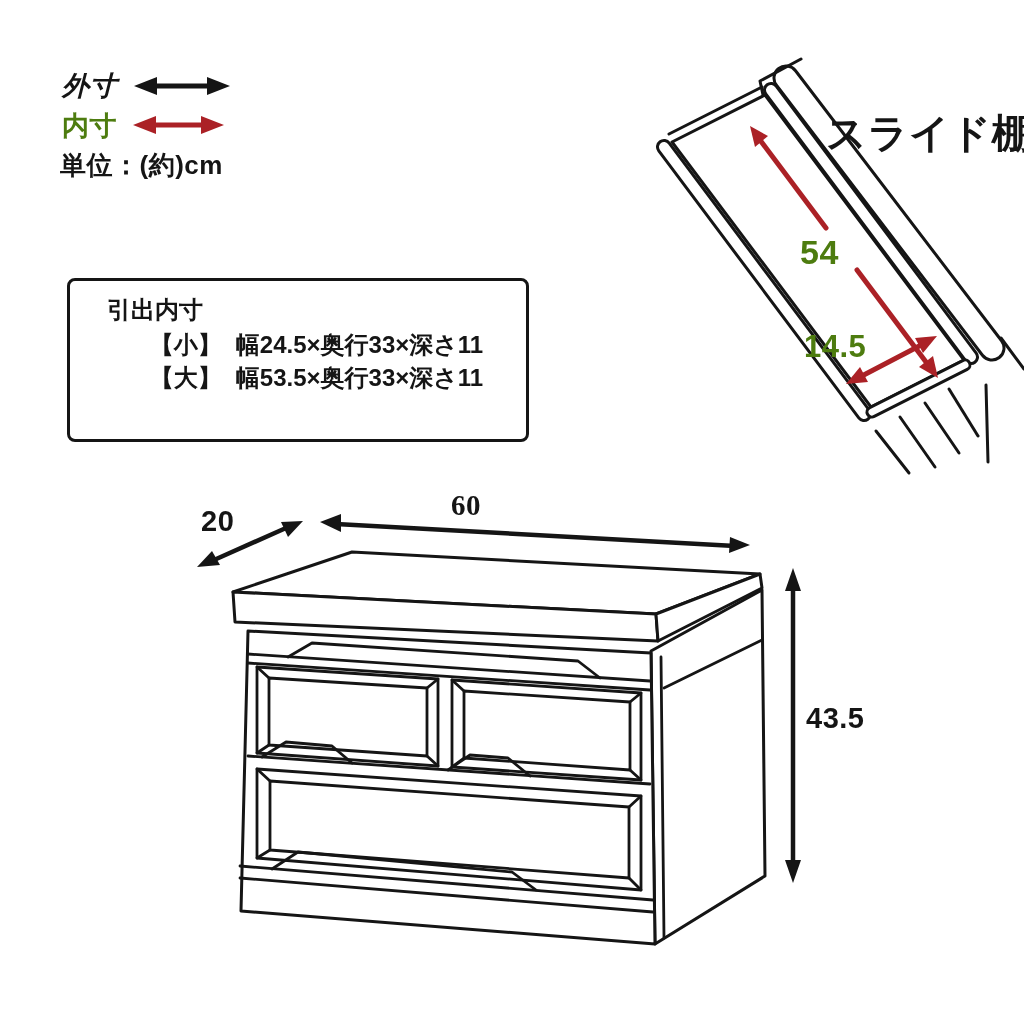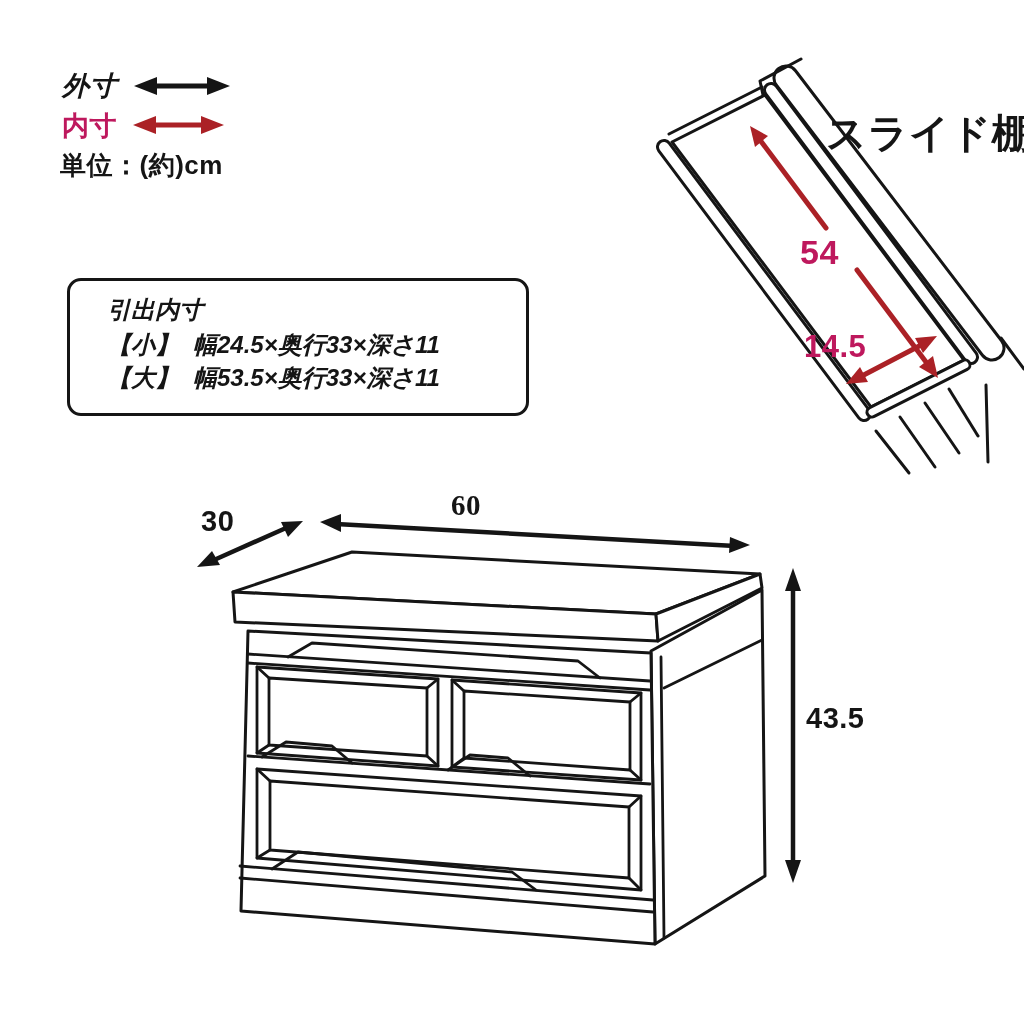--- a/index.html
+++ b/index.html
@@ -2,28 +2,28 @@
 <html><head>
 <meta charset="utf-8">
 <style>
   html,body{margin:0;padding:0;background:#ffffff;}
   #canvas{
     position:relative;width:1024px;height:1024px;background:#ffffff;overflow:hidden;
     font-family:"Liberation Sans","DejaVu Sans",sans-serif;color:#151515;
   }
   svg{position:absolute;left:0;top:0;}
   .lbl{position:absolute;font-weight:700;white-space:nowrap;letter-spacing:0.5px;}
-  .red{color:#be185d;}
+  .red{color:#4d7c0f;}
   .ctr{text-align:left;}
   #spec-box{
-    position:absolute;left:67px;top:278px;width:462px;height:138px;
-    border:3px solid #151515;border-radius:14px;box-sizing:border-box;font-style:italic;
+    position:absolute;left:67px;top:278px;width:462px;height:164px;
+    border:3px solid #151515;border-radius:8px;box-sizing:border-box;
   }
   #spec-box .title{margin:13px 0 2px 37px;font-size:24px;font-weight:700;}
-  #spec-box .row{margin-left:37px;font-size:24px;font-weight:700;line-height:33px;}
+  #spec-box .row{margin-left:37px;font-size:24px;font-weight:700;line-height:33px;text-align:center;}
   #spec-box .row .dims{margin-left:14px;}
 </style>
 </head>
 <body>
 
 <div id="canvas">
 
   <svg width="1024" height="1024" viewBox="0 0 1024 1024">
 
     <g>
@@ -160,16 +160,16 @@
     <div class="row">
       <span>【大】</span><span class="dims">幅53.5×奥行33×深さ11</span>
     </div>
   </div>
 
   <div class="lbl" style="left:826px;top:106px;font-size:40px;">スライド棚</div>
   <div class="lbl red ctr" style="left:800px;top:233px;width:70px;font-size:34px;">54</div>
   <div class="lbl red ctr" style="left:804px;top:329px;width:88px;font-size:31px;">14.5</div>
 
   <div class="lbl ctr" style="left:451px;top:489px;width:60px;font-size:29px;font-family:Liberation Serif, serif;">60</div>
-  <div class="lbl ctr" style="left:201px;top:505px;width:60px;font-size:29px;">30</div>
+  <div class="lbl ctr" style="left:201px;top:505px;width:60px;font-size:29px;">20</div>
   <div class="lbl" style="left:806px;top:702px;font-size:29px;text-align:right;">43.5</div>
 
 </div>
 
 </body></html>

